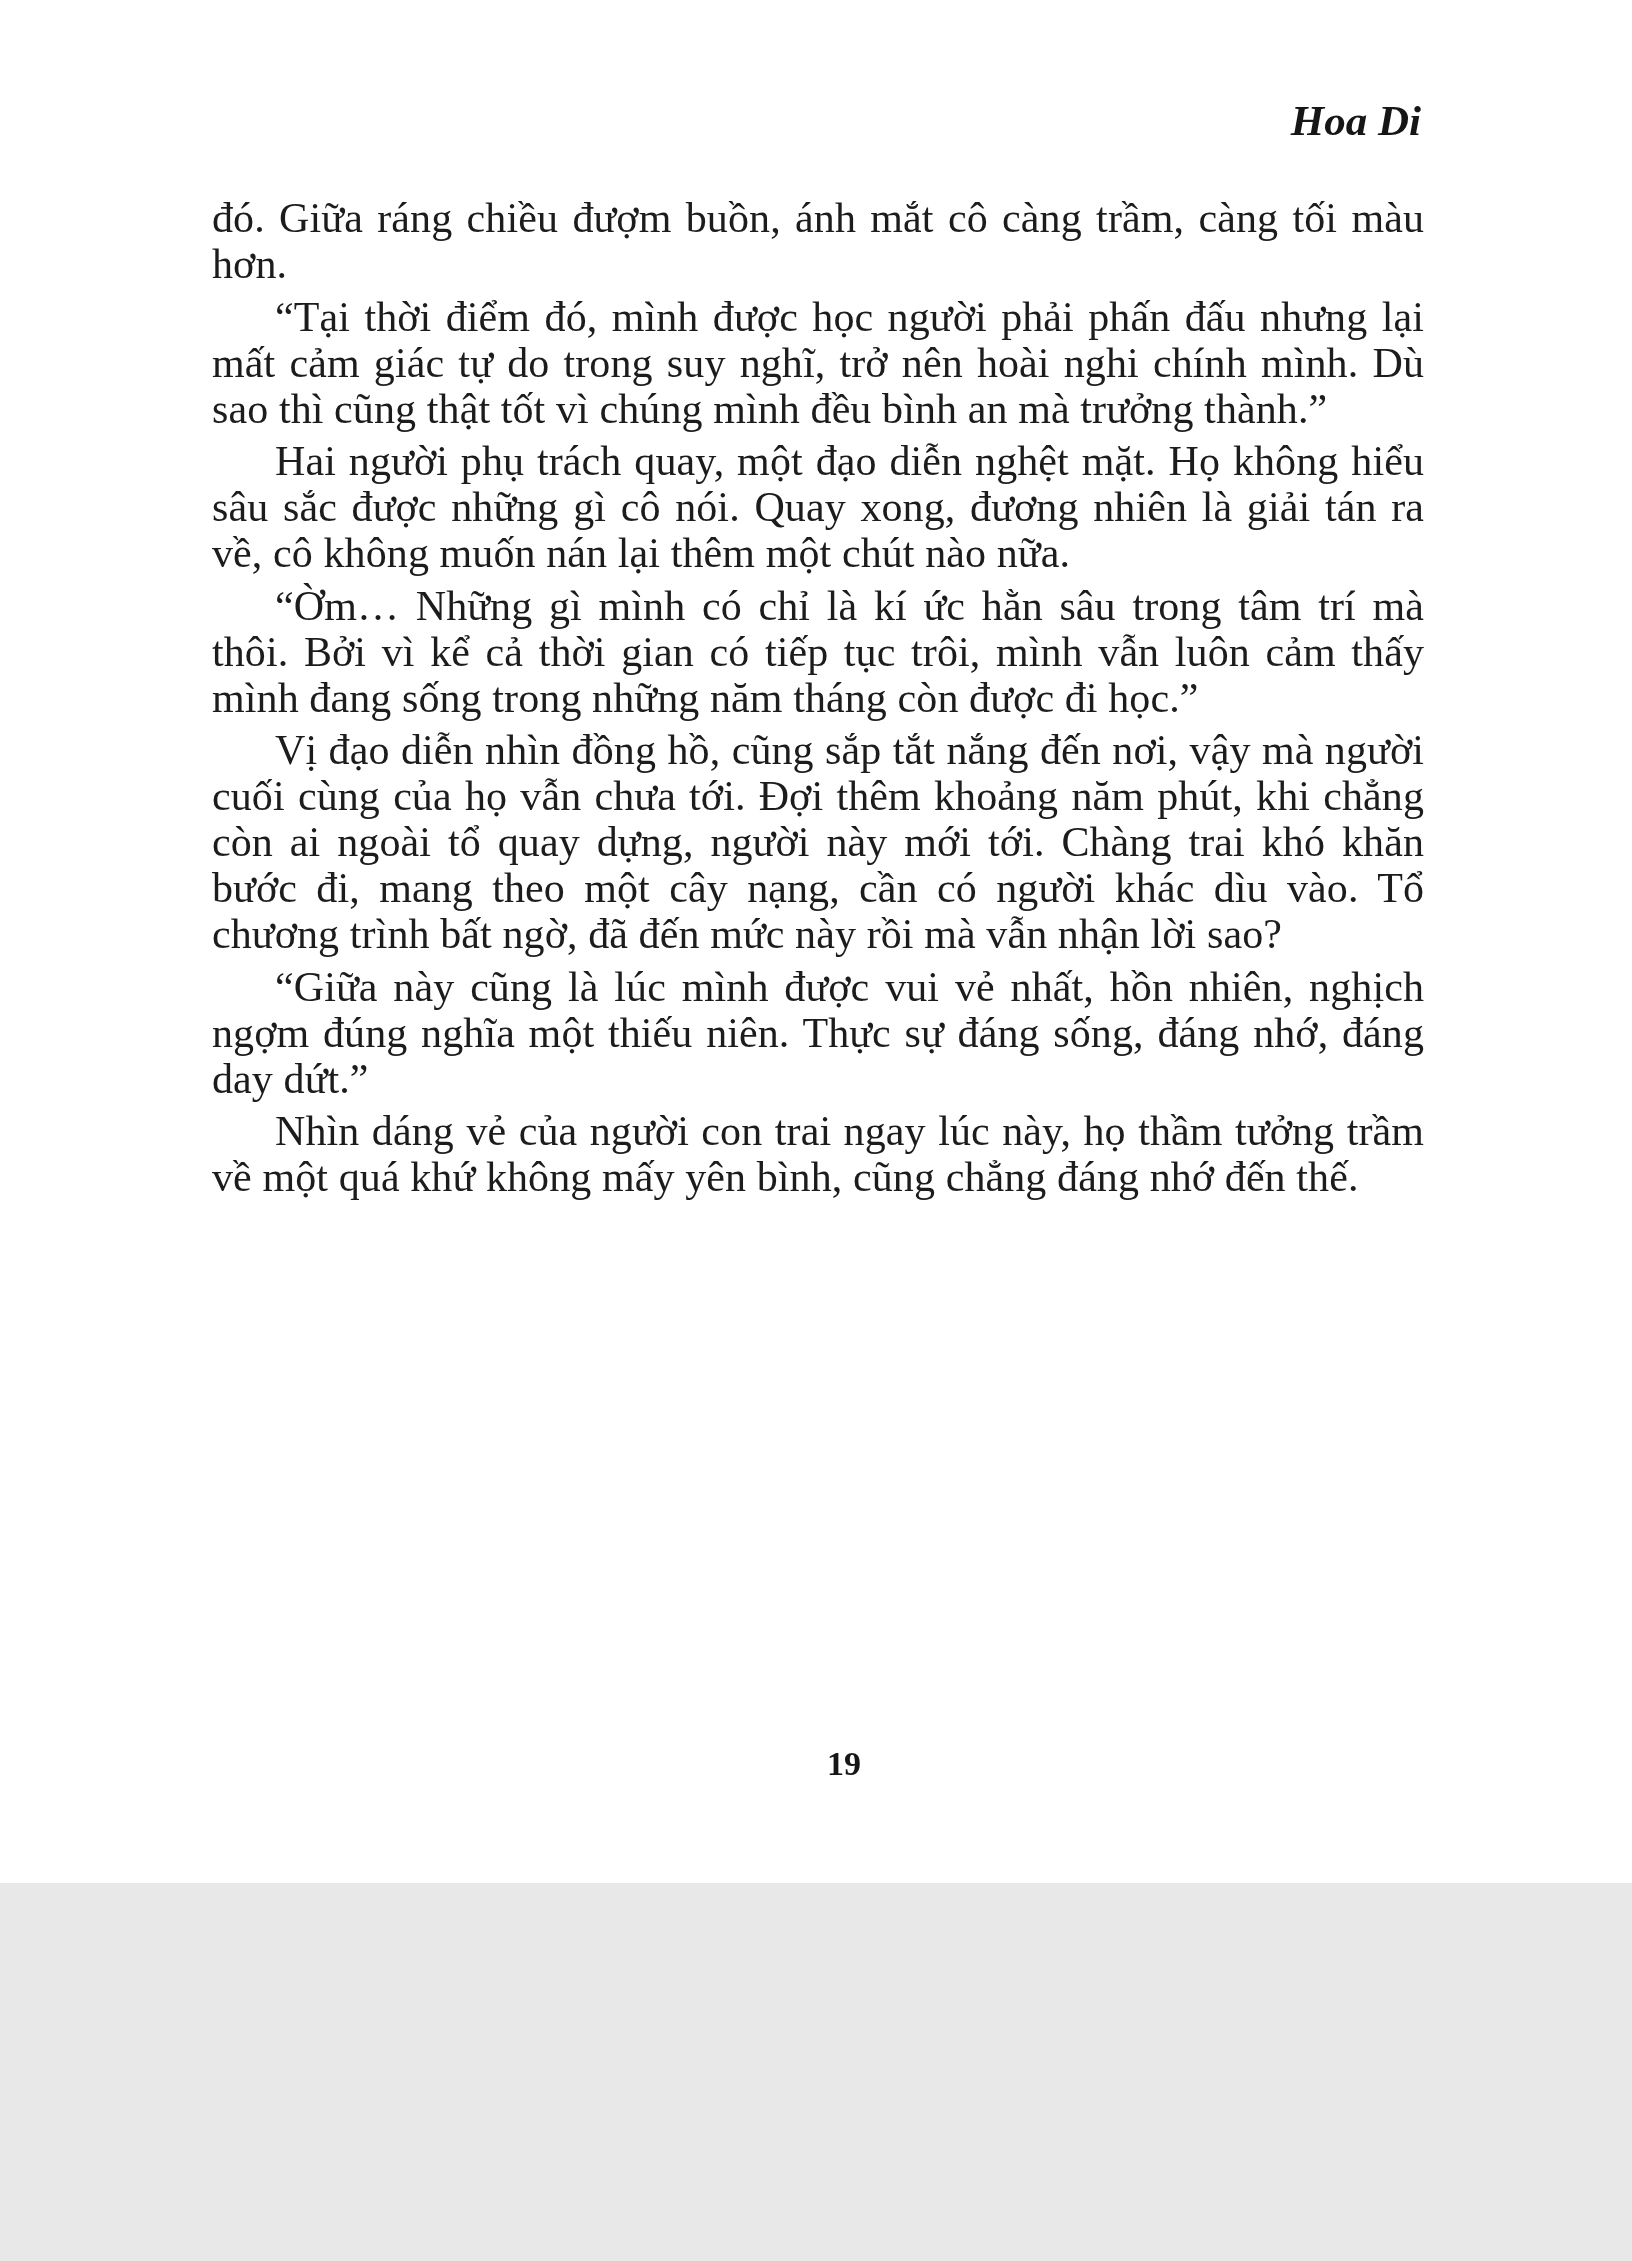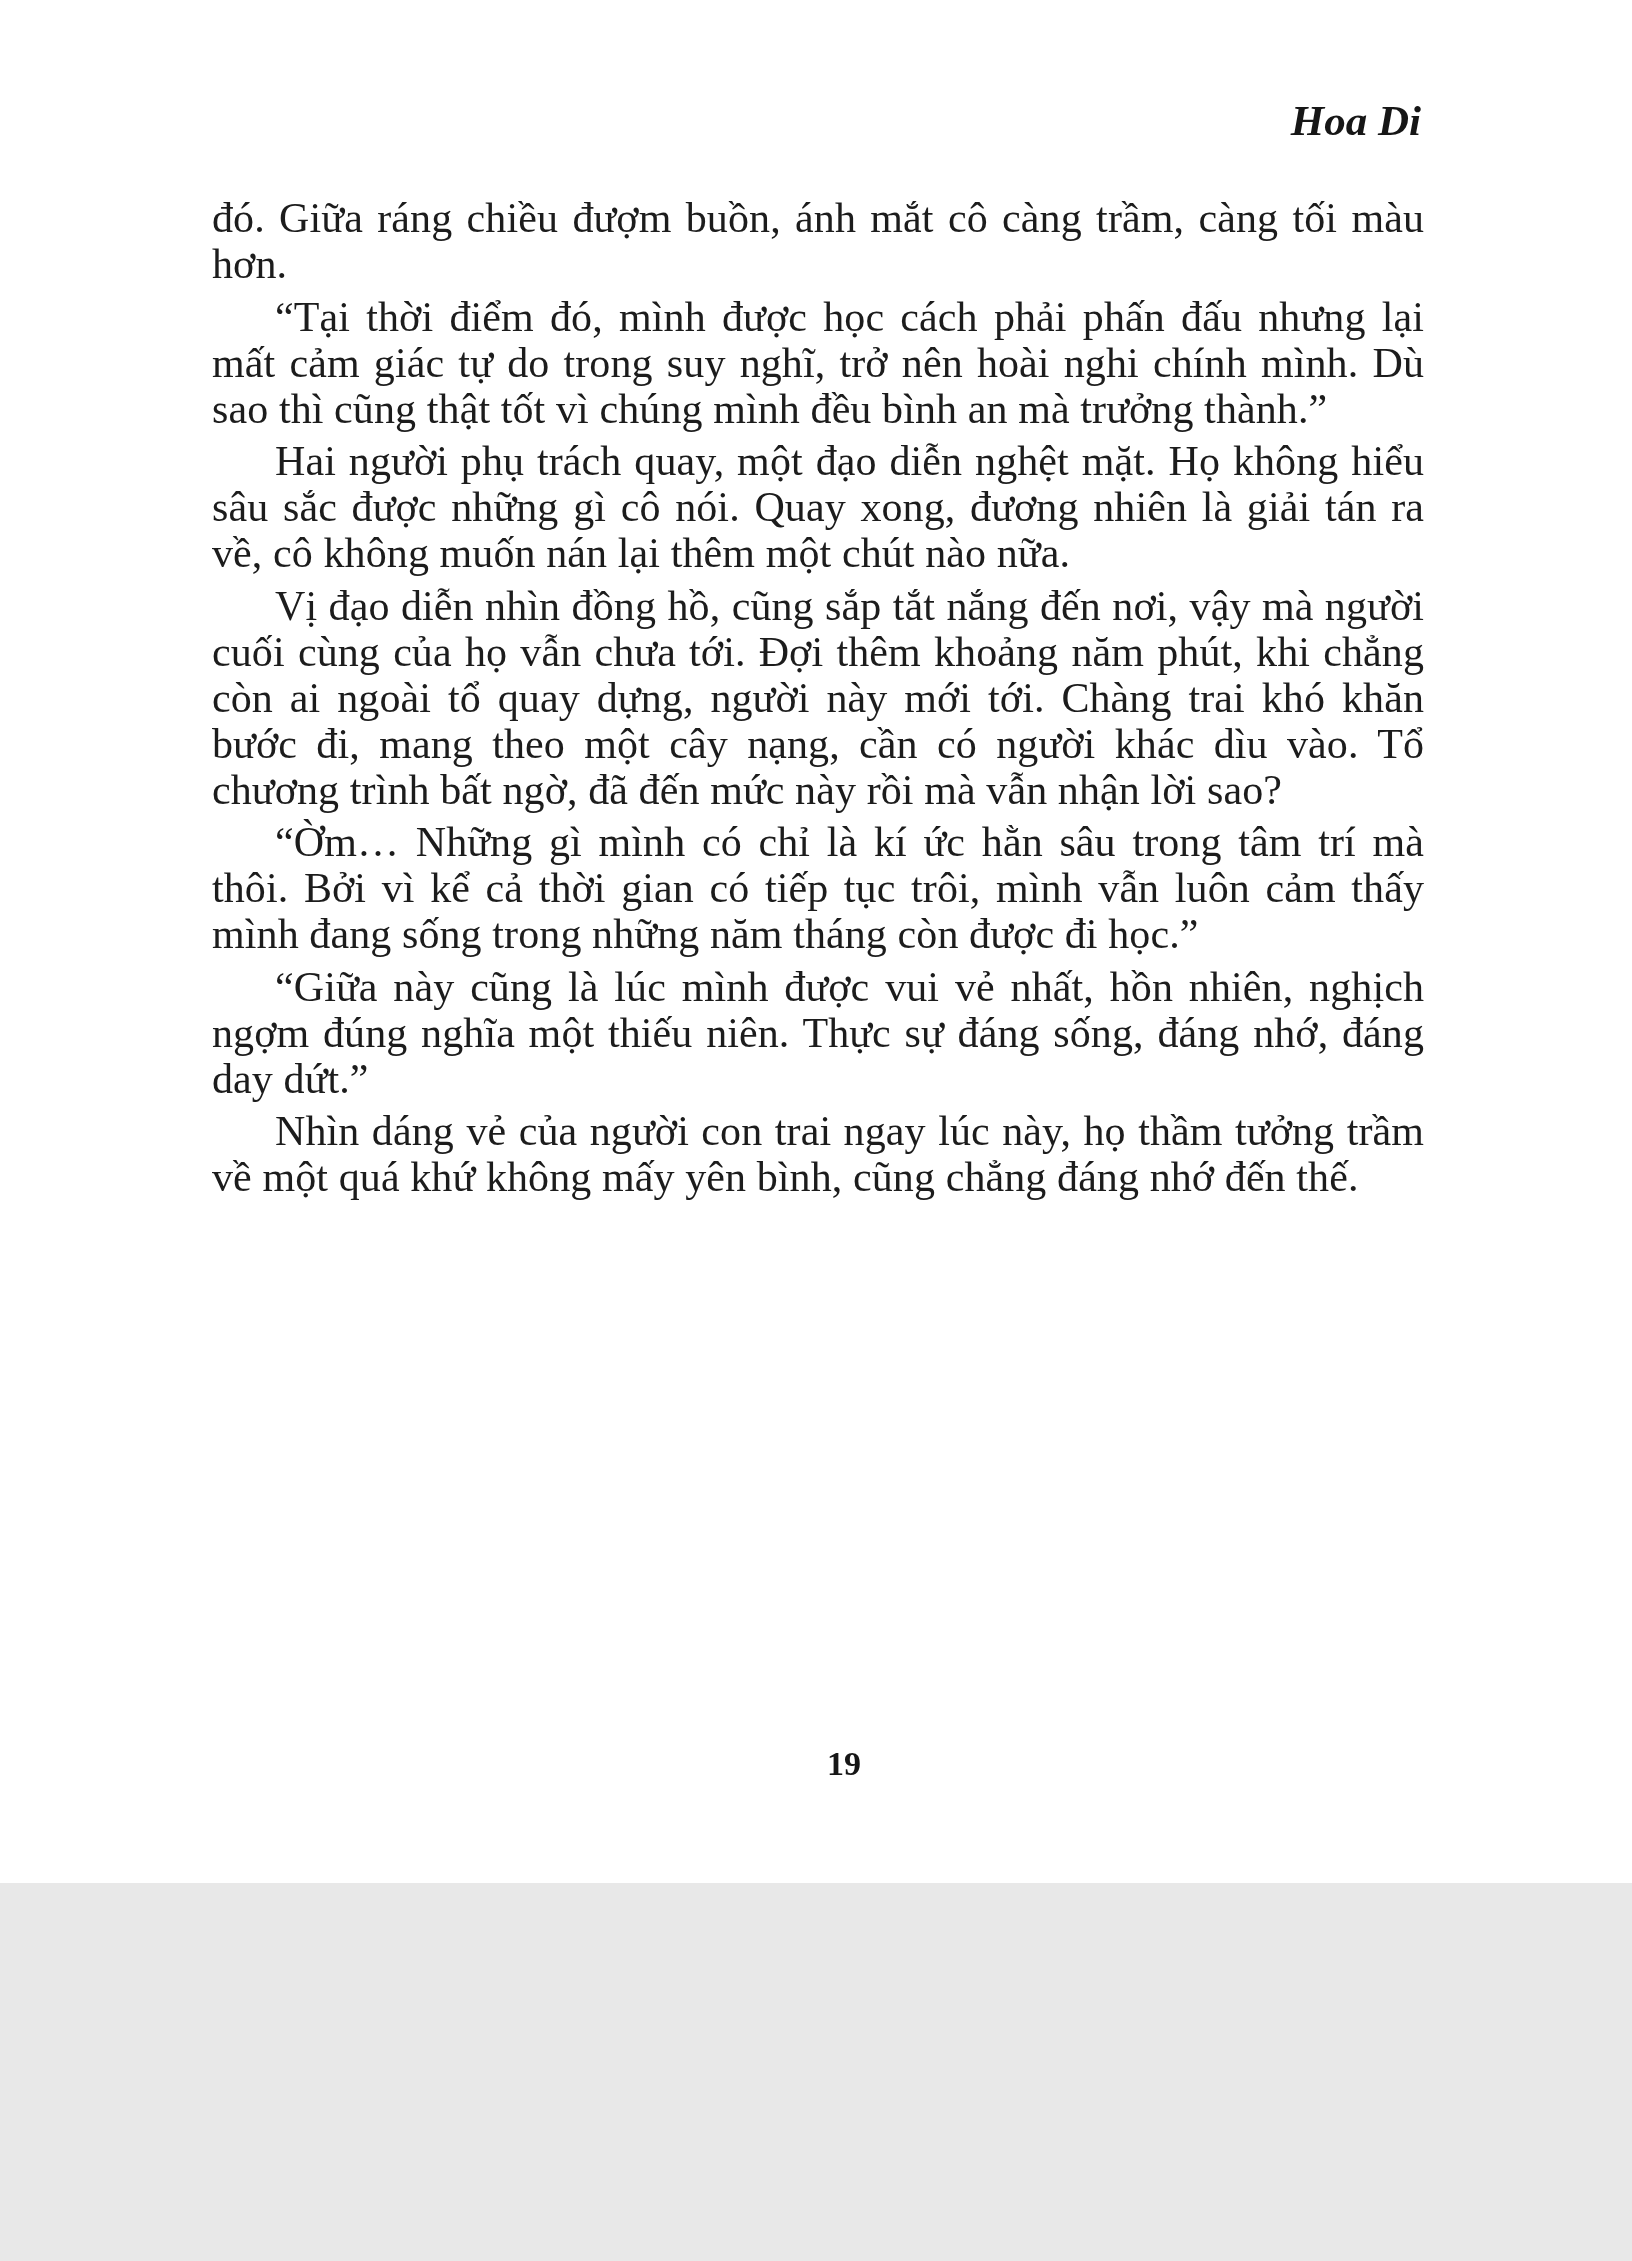--- a/index.html
+++ b/index.html
@@ -58,24 +58,24 @@
 </style>
 </head>
 <body>
 
 <div class="page">
 
   <div class="running-header">Hoa Di</div>
 
   <div class="body-text">
     <p class="no-indent">đó. Giữa ráng chiều đượm buồn, ánh mắt cô càng trầm, càng tối màu hơn.</p>
-    <p>“Tại thời điểm đó, mình được học cách phải phấn đấu nhưng lại mất cảm giác tự do trong suy nghĩ, trở nên hoài nghi chính mình. Dù sao thì cũng thật tốt vì chúng mình đều bình an mà trưởng thành.”</p>
+    <p>“Tại thời điểm đó, mình được học người phải phấn đấu nhưng lại mất cảm giác tự do trong suy nghĩ, trở nên hoài nghi chính mình. Dù sao thì cũng thật tốt vì chúng mình đều bình an mà trưởng thành.”</p>
     <p>Hai người phụ trách quay, một đạo diễn nghệt mặt. Họ không hiểu sâu sắc được những gì cô nói. Quay xong, đương nhiên là giải tán ra về, cô không muốn nán lại thêm một chút nào nữa.</p>
+    <p>“Ờm… Những gì mình có chỉ là kí ức hằn sâu trong tâm trí mà thôi. Bởi vì kể cả thời gian có tiếp tục trôi, mình vẫn luôn cảm thấy mình đang sống trong những năm tháng còn được đi học.”</p>
     <p>Vị đạo diễn nhìn đồng hồ, cũng sắp tắt nắng đến nơi, vậy mà người cuối cùng của họ vẫn chưa tới. Đợi thêm khoảng năm phút, khi chẳng còn ai ngoài tổ quay dựng, người này mới tới. Chàng trai khó khăn bước đi, mang theo một cây nạng, cần có người khác dìu vào. Tổ chương trình bất ngờ, đã đến mức này rồi mà vẫn nhận lời sao?</p>
-    <p>“Ờm… Những gì mình có chỉ là kí ức hằn sâu trong tâm trí mà thôi. Bởi vì kể cả thời gian có tiếp tục trôi, mình vẫn luôn cảm thấy mình đang sống trong những năm tháng còn được đi học.”</p>
     <p>“Giữa này cũng là lúc mình được vui vẻ nhất, hồn nhiên, nghịch ngợm đúng nghĩa một thiếu niên. Thực sự đáng sống, đáng nhớ, đáng day dứt.”</p>
     <p>Nhìn dáng vẻ của người con trai ngay lúc này, họ thầm tưởng trầm về một quá khứ không mấy yên bình, cũng chẳng đáng nhớ đến thế.</p>
   </div>
 
   <div class="page-number">19</div>
 
 </div>
 
 
 </body></html>

